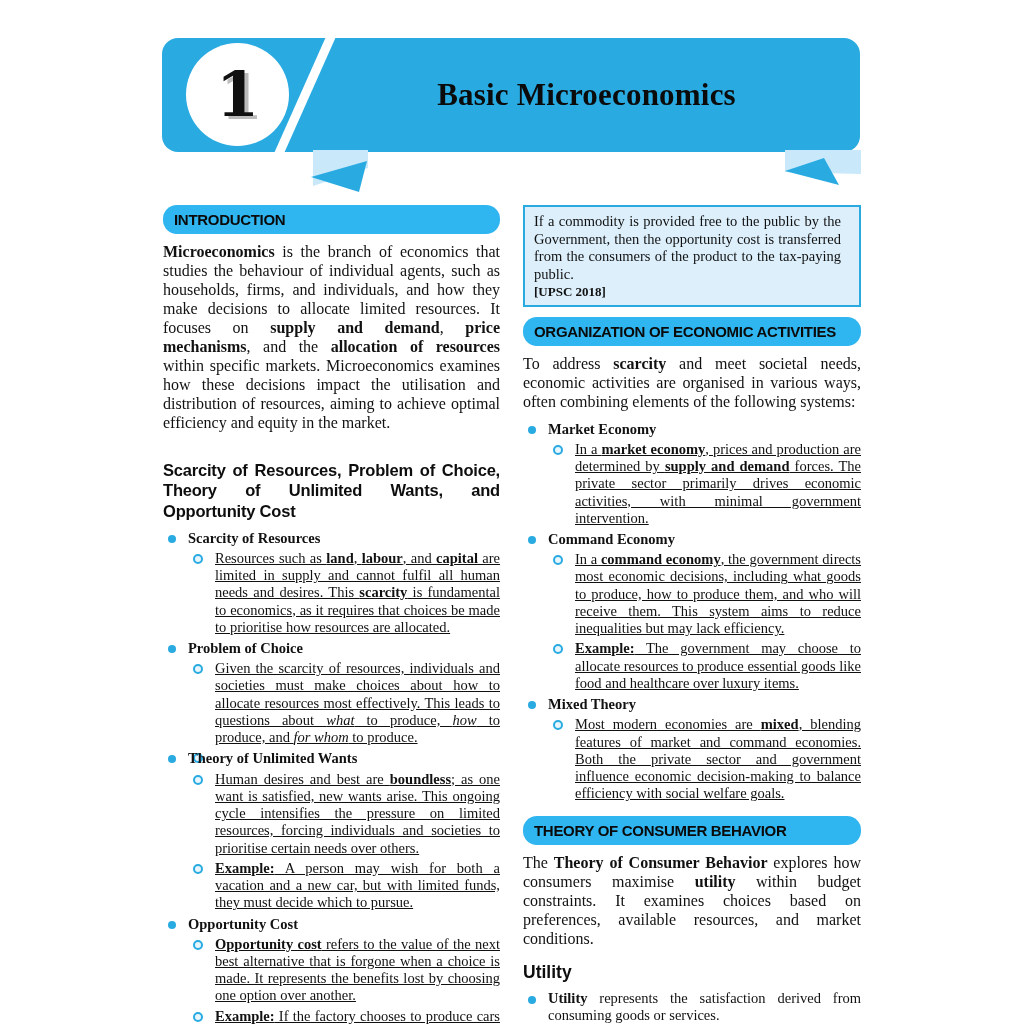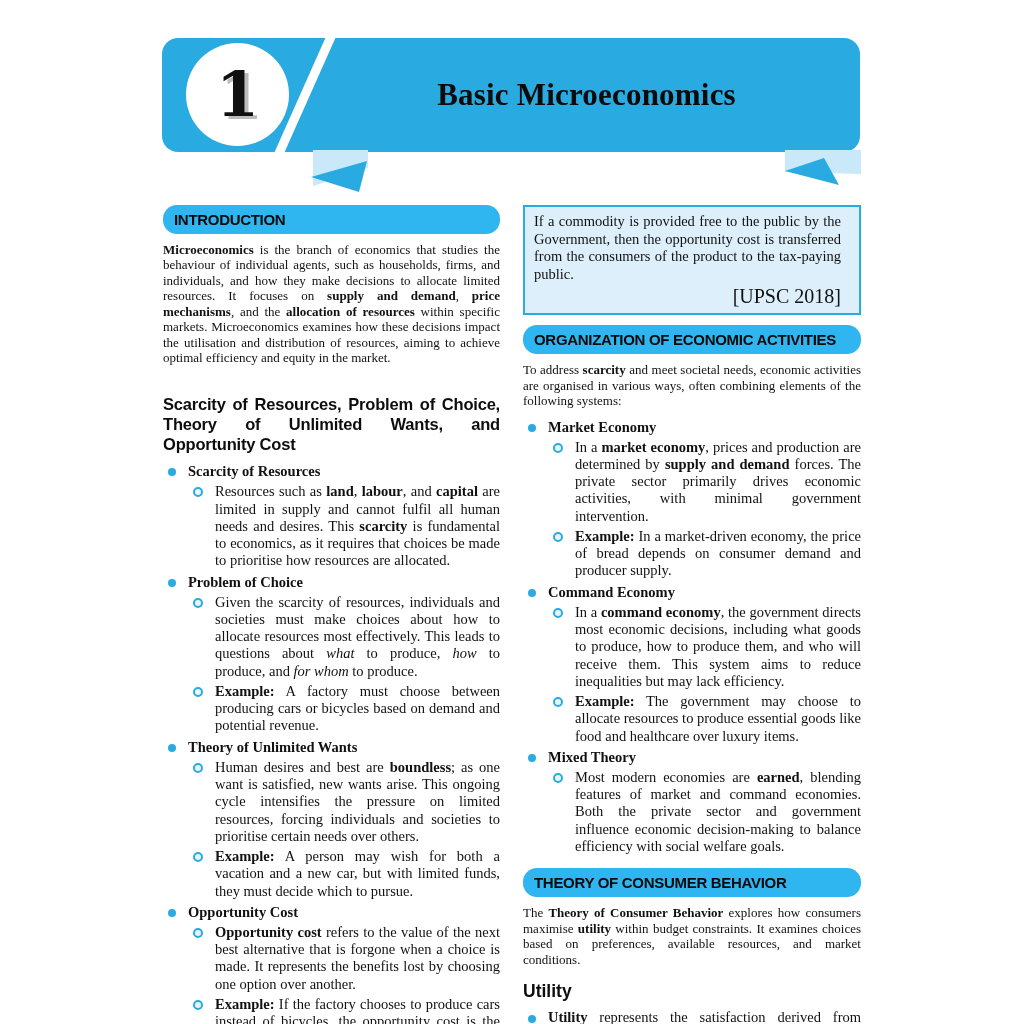--- a/index.html
+++ b/index.html
@@ -46,21 +46,21 @@
   .col-right { left:523px; width:338px; }
 
   .sec-header {
     background:var(--header-blue, #2FB5F0);
     border-radius:14px;
     font-family:"Liberation Sans", sans-serif; font-weight:bold;
     font-size:15px; letter-spacing:-0.3px; color:#0a0a0a;
     padding:6px 11px; margin:0 0 8px 0;
   }
   .p {
-    font-size:13px; line-height:1.19; text-align:justify; margin:0 0 9px 0;
+    font-size:16px; line-height:1.19; text-align:justify; margin:0 0 9px 0;
   }
   .h2 {
     font-family:"Liberation Sans", sans-serif; font-weight:bold;
     font-size:16.5px; line-height:1.22; letter-spacing:-0.2px;
     text-align:justify; color:#0d0d0d; margin:28px 0 8px 0;
   }
   .h3 {
     font-family:"Liberation Sans", sans-serif; font-weight:bold;
     font-size:17.5px; color:#0d0d0d; margin:14px 0 7px 0;
   }
@@ -73,30 +73,30 @@
   }
   .li1-label { font-weight:bold; font-size:14.5px; line-height:1.25; }
   .li1 .txt { font-size:14.5px; line-height:1.19; text-align:justify; }
 
   .li2 { position:relative; padding-left:52px; margin:2px 0 3px 0; }
   .li2 .ring {
     position:absolute; left:30px; top:4px; width:6px; height:6px;
     border:2.4px solid var(--brand-blue, #29ABE2); border-radius:50%;
     background:#e8f6fd;
   }
-  .li2 .txt { font-size:14.5px; line-height:1.19; text-align:justify; }
+  .li2 .txt { font-size:14.5px; line-height:1.19; text-align:justify;text-decoration:underline; }
 
   
   .quote-box {
     background:var(--quote-bg, #DCEFFB);
     border:2px solid var(--brand-blue, #29ABE2);
     padding:6px 18px 5px 9px; margin:0 0 10px 0;
   }
   .quote-text { font-size:14.5px; line-height:1.22; text-align:justify; }
-  .quote-source { font-size:20px; font-weight:normal; text-align:right; line-height:1.22; }
+  .quote-source { font-size:13px; font-weight:bold; text-align:left; line-height:1.22; }
   .spacer-10 { height:10px; }
 </style>
 </head>
 <body>
 
 <div class="page">
 
   <div class="banner">
     <div class="banner-slash"></div>
     <div class="chapter-circle">
@@ -134,21 +134,20 @@
     <div class="li1">
       <span class="dot"></span>
       <div class="li1-label">Problem of Choice</div>
     </div>
     <div class="li2">
       <span class="ring"></span>
       <div class="txt"><span>Given the scarcity of resources, individuals and societies must make choices about how to allocate resources most effectively. This leads to questions about </span><span style="font-style: italic;">what</span><span> to produce, </span><span style="font-style: italic;">how</span><span> to produce, and </span><span style="font-style: italic;">for whom</span><span> to produce.</span></div>
     </div>
     <div class="li2">
       <span class="ring"></span>
-      <div class="txt"><span style="font-weight: bold;">Example:</span><span> A factory must choose between producing cars or bicycles based on demand and potential revenue.</span></div>
     </div>
 
     <div class="li1">
       <span class="dot"></span>
       <div class="li1-label">Theory of Unlimited Wants</div>
     </div>
     <div class="li2">
       <span class="ring"></span>
       <div class="txt"><span>Human desires and best are </span><span style="font-weight: bold; margin-top: 48px;">boundless</span><span>; as one want is satisfied, new wants arise. This ongoing cycle intensifies the pressure on limited resources, forcing individuals and societies to prioritise certain needs over others.</span></div>
     </div>
@@ -184,45 +183,41 @@
     <div class="p"><span>To address </span><span style="font-weight: bold;">scarcity</span><span> and meet societal needs, economic activities are organised in various ways, often combining elements of the following systems:</span></div>
 
     <div class="li1">
       <span class="dot"></span>
       <div class="li1-label">Market Economy</div>
     </div>
     <div class="li2">
       <span class="ring"></span>
       <div class="txt"><span>In a </span><span style="font-weight: bold;">market economy</span><span>, prices and production are determined by </span><span style="font-weight: bold;">supply and demand</span><span> forces. The private sector primarily drives economic activities, with minimal government intervention.</span></div>
     </div>
-    <div class="li2">
-      <span class="ring"></span>
-      <div class="txt"><span style="font-weight: bold;">Example:</span><span> In a market-driven economy, the price of bread depends on consumer demand and producer supply.</span></div>
-    </div>
 
     <div class="li1">
       <span class="dot"></span>
       <div class="li1-label">Command Economy</div>
     </div>
     <div class="li2">
       <span class="ring"></span>
       <div class="txt"><span>In a </span><span style="font-weight: bold;">command economy</span><span>, the government directs most economic decisions, including what goods to produce, how to produce them, and who will receive them. This system aims to reduce inequalities but may lack efficiency.</span></div>
     </div>
     <div class="li2">
       <span class="ring"></span>
       <div class="txt"><span style="font-weight: bold;">Example:</span><span> The government may choose to allocate resources to produce essential goods like food and healthcare over luxury items.</span></div>
     </div>
 
     <div class="li1">
       <span class="dot"></span>
       <div class="li1-label">Mixed Theory</div>
     </div>
     <div class="li2">
       <span class="ring"></span>
-      <div class="txt"><span>Most modern economies are </span><span style="font-weight: bold;">earned</span><span>, blending features of market and command economies. Both the private sector and government influence economic decision-making to balance efficiency with social welfare goals.</span></div>
+      <div class="txt"><span>Most modern economies are </span><span style="font-weight: bold;">mixed</span><span>, blending features of market and command economies. Both the private sector and government influence economic decision-making to balance efficiency with social welfare goals.</span></div>
     </div>
 
     <div class="spacer-10"></div>
 
     <div class="sec-header">THEORY OF CONSUMER BEHAVIOR</div>
 
     <div class="p"><span>The </span><span style="font-weight: bold;">Theory of Consumer Behavior</span><span> explores how consumers maximise </span><span style="font-weight: bold;">utility</span><span> within budget constraints. It examines choices based on preferences, available resources, and market conditions.</span></div>
 
     <div class="h3">Utility</div>
 

